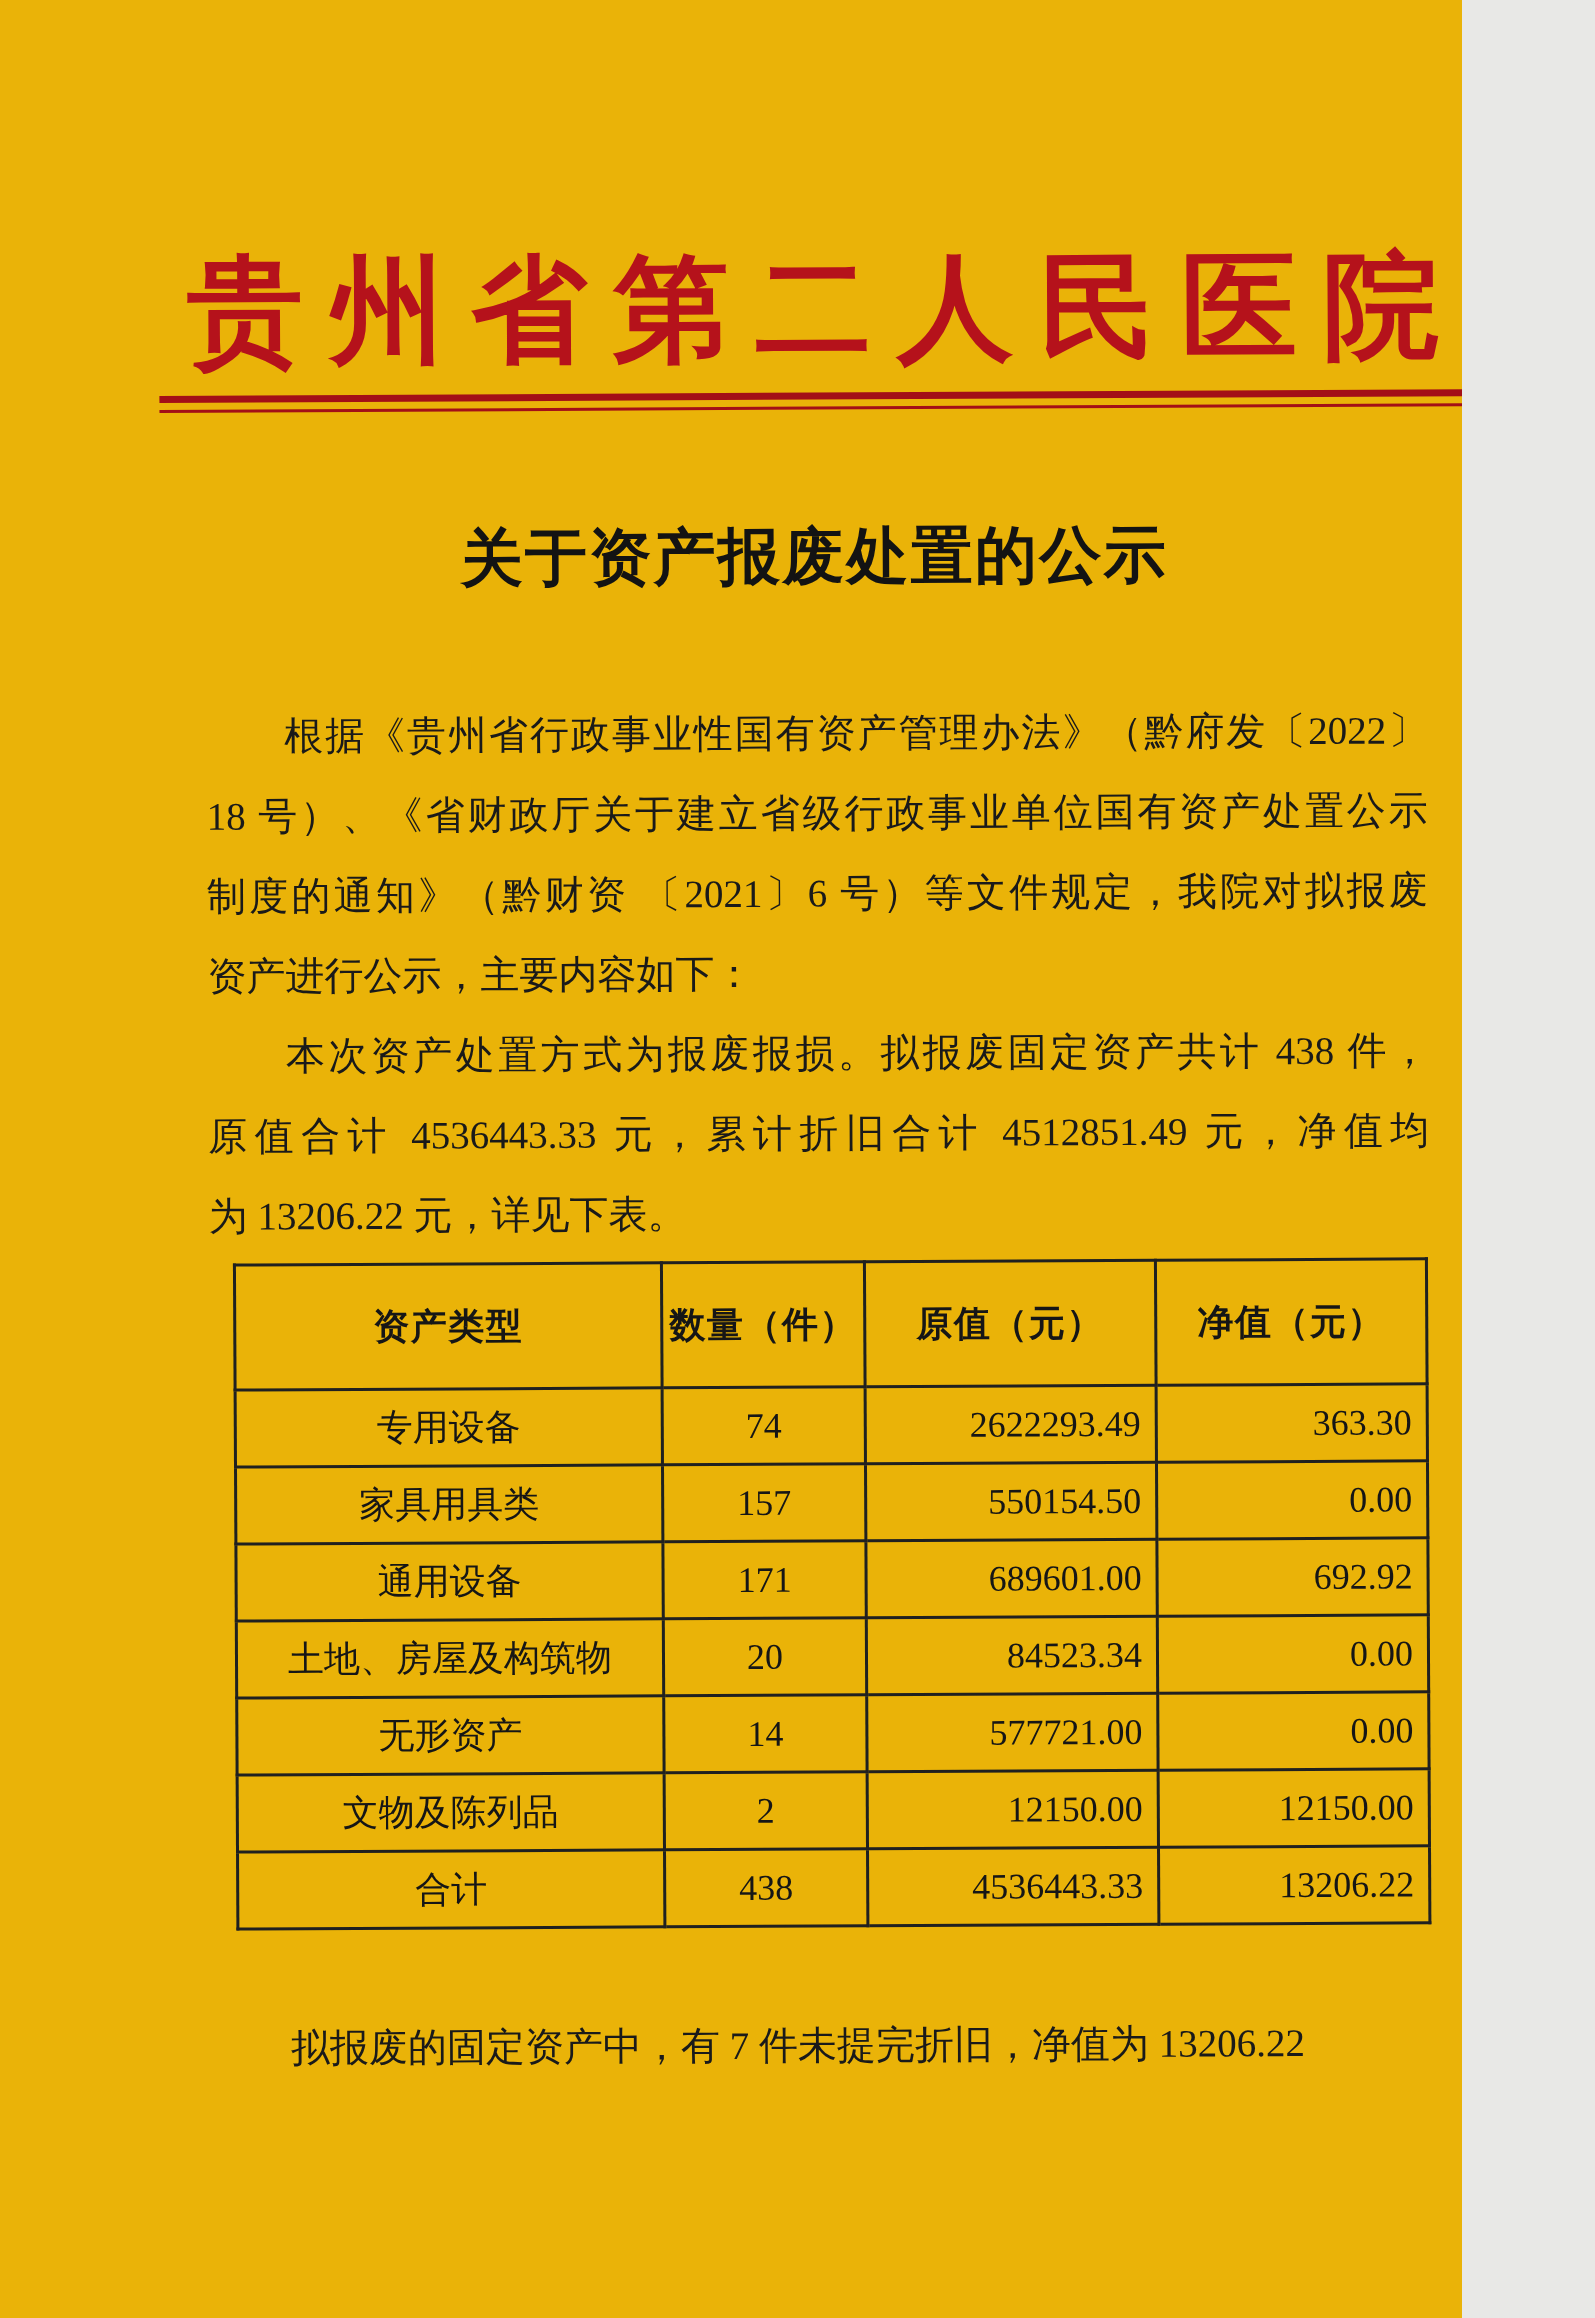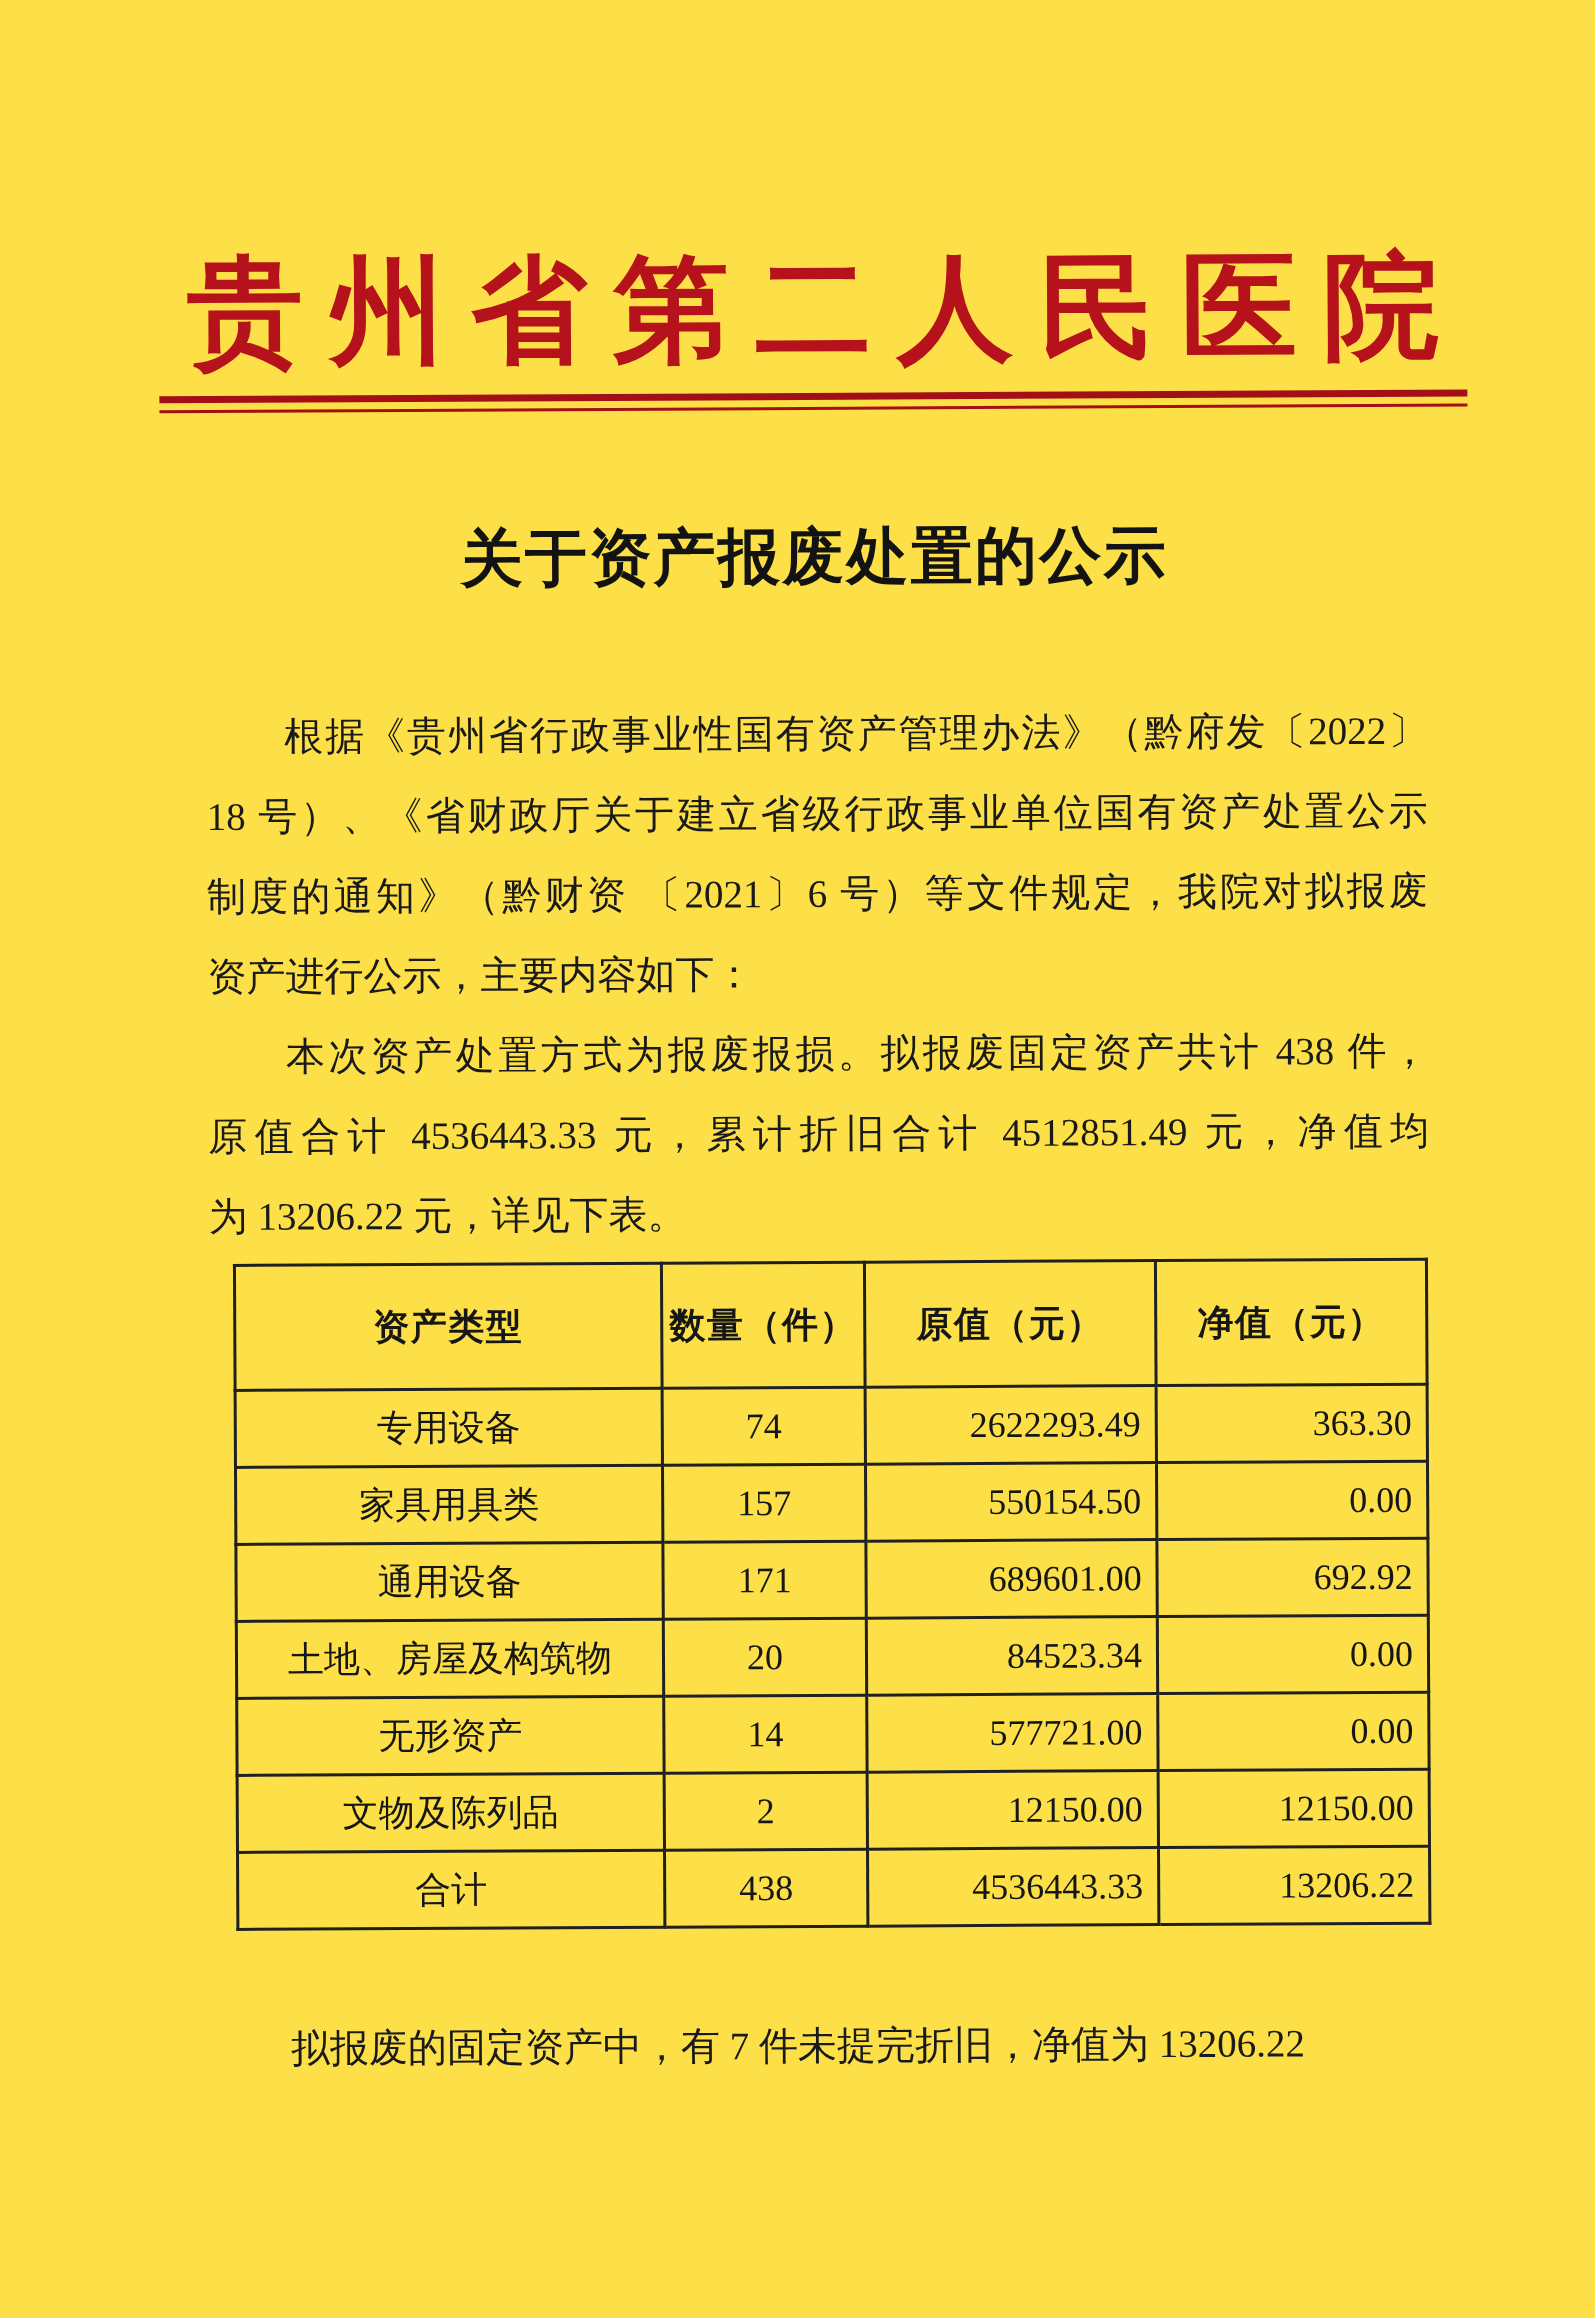--- a/index.html
+++ b/index.html
@@ -4,22 +4,22 @@
 <style>
   :root{
     --red:#b5121b;
     --red-dark:#a30f17;
     --ink:#1a1a1a;
   }
   *{margin:0;padding:0;box-sizing:border-box;}
   html,body{background:#e8e8e6;}
   .page{
     position:relative;
-    width:1595px;height:2319px;
-    background:#fde047;
+    width:1462px;height:2319px;
+    background:#eab308;
     overflow:hidden;
     font-family:"Liberation Serif","DejaVu Serif",serif;
     color:var(--ink);
   }
   .content{
     position:absolute;inset:0;
     transform:rotate(-0.3deg);
     transform-origin:50% 55%;
   }
   .letterhead{

